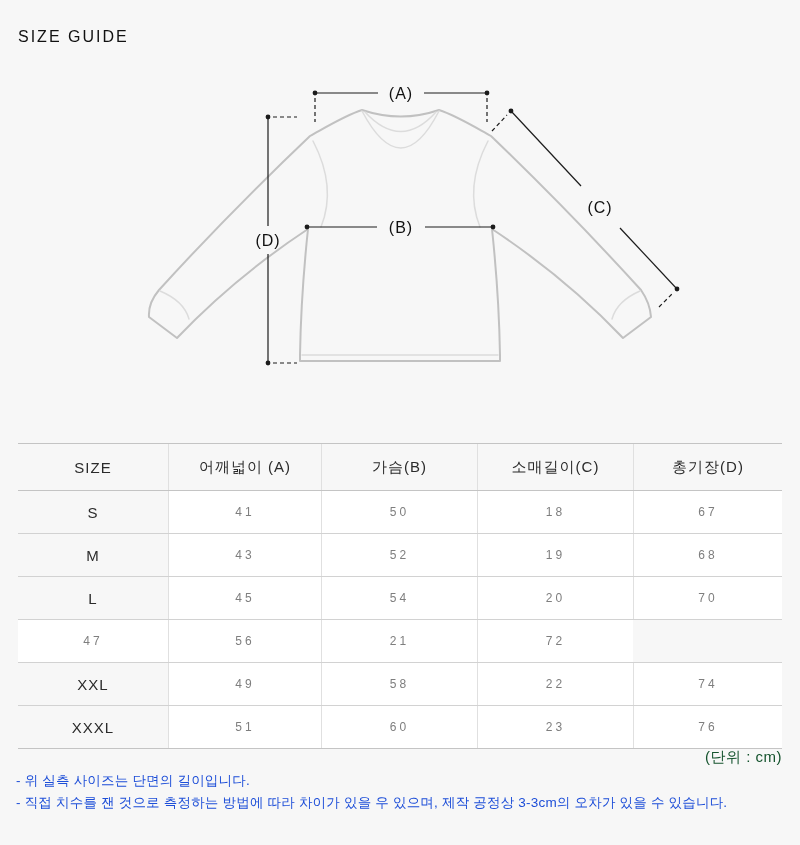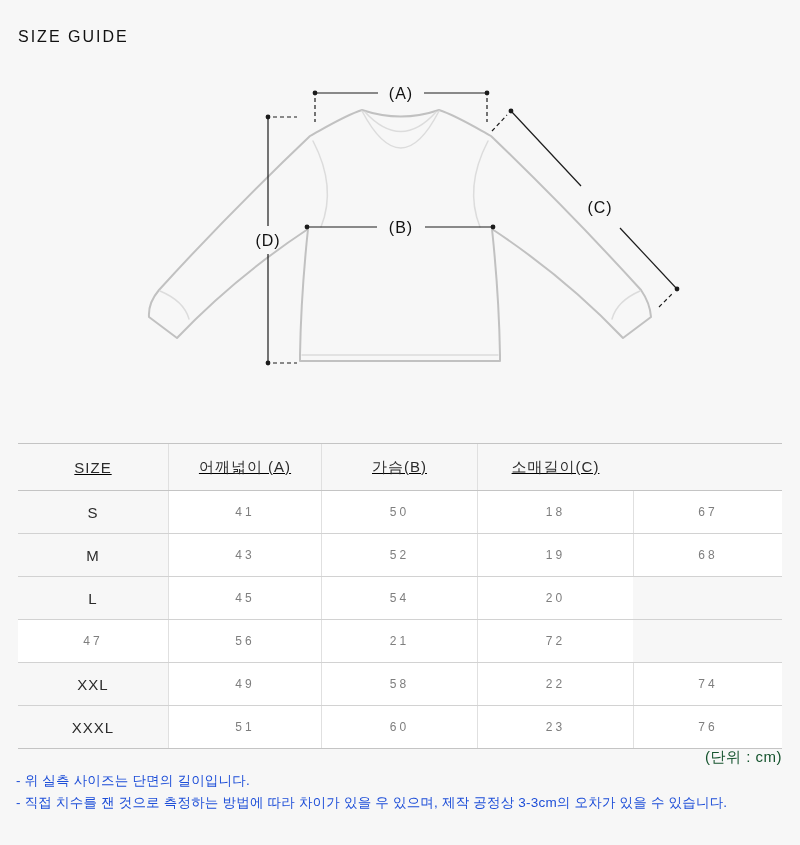--- a/index.html
+++ b/index.html
@@ -20,21 +20,21 @@
   .diagram{position:absolute;left:0;top:80px;width:800px;height:345px;}
   .anno-label{font-size:16px;letter-spacing:1px;fill:#111;font-family:"Liberation Sans","DejaVu Sans",sans-serif;}
 
   .size-table{
     position:absolute;left:18px;top:443px;width:764px;
     border-top:1px solid var(--border);
   }
   .trow{display:grid;grid-template-columns:150px 153px 156px 156px 149px;}
   .cell{display:flex;align-items:center;justify-content:center;box-sizing:border-box;}
   .cell + .cell{border-left:1px solid var(--divider);}
-  .thead .trow{border-bottom:1px solid var(--border);text-decoration:underline;}
+  .thead .trow{border-bottom:1px solid var(--border);}
   .thead .cell{
     height:46px;font-size:15px;letter-spacing:1px;color:var(--text-dark);background:transparent;
   }
   .tbody .trow{border-bottom:1px solid #d2d2d2;}
   .tbody .trow:last-child{border-bottom:1px solid var(--border);}
   .tbody .cell{
     height:42px;background:var(--cell-bg);
     font-size:12px;letter-spacing:3px;color:var(--text-gray);
   }
   .tbody .cell.size-cell{
@@ -121,20 +121,21 @@
   <text class="anno-label" x="268" y="246" text-anchor="middle">(D)</text>
 </svg>
 
 <div class="size-table">
   <div class="thead">
     <div class="trow">
         <div class="cell">SIZE</div>
         <div class="cell">어깨넓이 (A)</div>
         <div class="cell">가슴(B)</div>
         <div class="cell">소매길이(C)</div>
+        <div class="cell">총기장(D)</div>
       </div>
   </div>
   <div class="tbody">
       <div class="trow">
         <div class="cell size-cell">S</div>
         <div class="cell">41</div>
         <div class="cell">50</div>
         <div class="cell">18</div>
         <div class="cell">67</div>
       </div>
@@ -143,20 +144,21 @@
         <div class="cell">43</div>
         <div class="cell">52</div>
         <div class="cell">19</div>
         <div class="cell">68</div>
       </div>
       <div class="trow">
         <div class="cell size-cell">L</div>
         <div class="cell">45</div>
         <div class="cell">54</div>
         <div class="cell">20</div>
+        <div class="cell">70</div>
       </div>
       <div class="trow">
         <div class="cell">47</div>
         <div class="cell">56</div>
         <div class="cell">21</div>
         <div class="cell">72</div>
       </div>
       <div class="trow">
         <div class="cell size-cell">XXL</div>
         <div class="cell">49</div>

